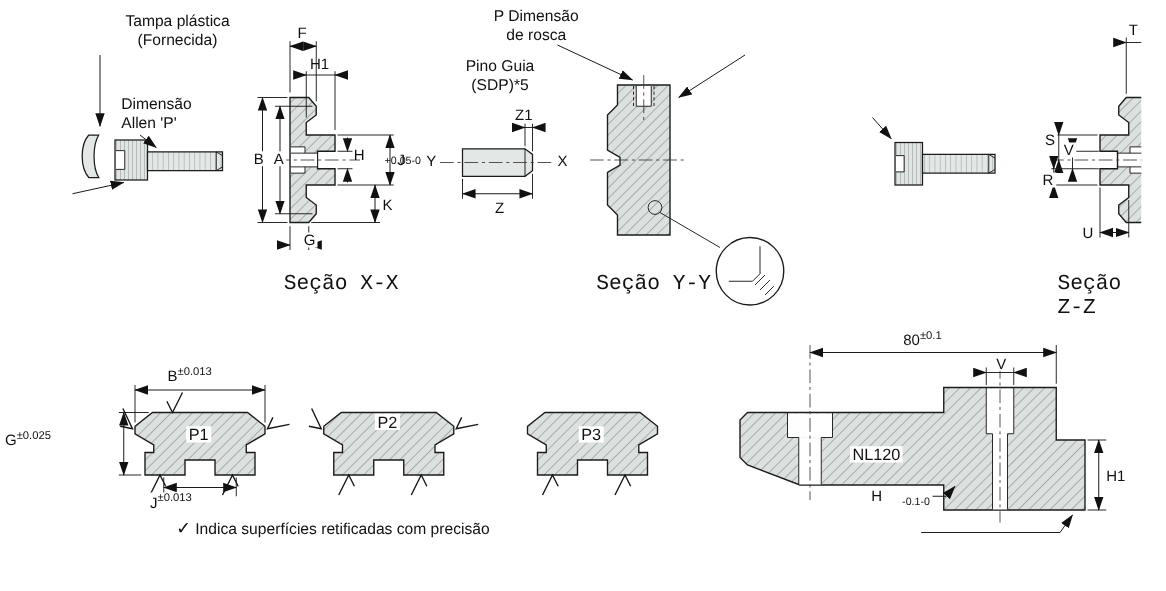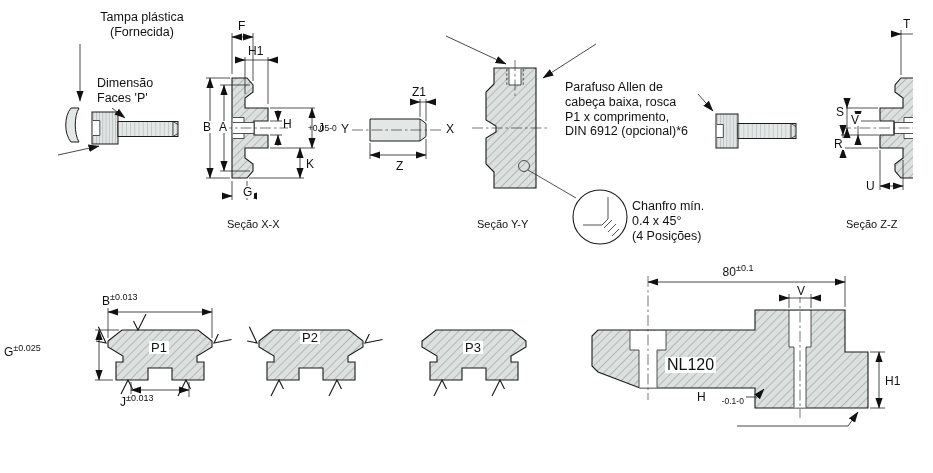--- a/index.html
+++ b/index.html
@@ -9,21 +9,21 @@
   svg .part{fill:url(#hatch);stroke:#1b1b1b;stroke-width:1.1;stroke-linejoin:miter;}
   svg .solid{fill:#e3e7e6;stroke:#1b1b1b;stroke-width:1;}
   svg .knurlpart{fill:url(#knurl);stroke:#1b1b1b;stroke-width:1;}
   svg .threadpart{fill:url(#thread);stroke:#1b1b1b;stroke-width:1;}
   svg .thin{stroke:#1b1b1b;stroke-width:0.75;fill:none;}
   svg .dim{stroke:#1b1b1b;stroke-width:0.8;fill:none;}
   svg .lead{stroke:#1b1b1b;stroke-width:0.8;fill:none;}
   svg .cl{stroke:#3c3c3c;stroke-width:0.7;fill:none;stroke-dasharray:11 3 2.5 3;}
   svg .wh{fill:#fff;stroke:none;}
   .lbl{position:absolute;font-size:12.5px;line-height:1.18;white-space:pre-line;}
-  .sec{position:absolute;font-size:11px;}
+  .sec{position:absolute;font-size:17px;font-family:Liberation Mono, monospace;}
   .dl{position:absolute;font-size:12px;line-height:1;}
   .c{text-align:center;}
   .bg{background:#fff;padding:0 2px;}
   sup{font-size:9px;}
   .stack{display:inline-flex;flex-direction:row;font-size:8.5px;line-height:1.05;
          vertical-align:-3px;margin-left:16px;}
   .chk{font-size:14px;}
 </style>
 </head>
 <body>
@@ -205,65 +205,63 @@
     <path class="lead" d="M737,397 L757,397 L764,389" marker-end="url(#arr)"></path>
     <path class="thin" d="M870,352 H885 M870,408 H885"></path>
     <line class="dim" x1="879" y1="352" x2="879" y2="408" marker-start="url(#arr)" marker-end="url(#arr)"></line>
     <path class="lead" d="M737,426 L848,426 L858,412" marker-end="url(#arr)"></path>
   </g>
 </svg>
 
 <div class="lbl c" style="left:84px;top:10px;width:116px">Tampa plástica
 (Fornecida)</div>
 <div class="lbl" style="left:97px;top:76px">Dimensão
-Faces 'P'</div>
+Allen 'P'</div>
 <div class="sec" style="left:227px;top:218px;position:absolute">Seção X-X</div>
 
 <div class="dl" style="left:238px;top:20px">F</div>
 <div class="dl" style="left:248px;top:45px">H1</div>
 <div class="dl bg" style="left:201px;top:121px">B</div>
 <div class="dl bg" style="left:217px;top:121px">A</div>
 <div class="dl" style="left:283px;top:118px"><span>H</span><span class="stack">
         <span>+0.05</span>
         <span>-0</span>
       </span></div>
 <div class="dl" style="left:318px;top:122px">J</div>
 <div class="dl bg" style="left:304px;top:158px">K</div>
 <div class="dl bg" style="left:241px;top:186px">G</div>
 
+<div class="lbl c" style="left:358px;top:46px;width:84px">Pino Guia
+(SDP)*5</div>
 <div class="dl" style="left:412px;top:86px">Z1</div>
 <div class="dl" style="left:341px;top:123px">Y</div>
 <div class="dl" style="left:446px;top:123px">X</div>
 <div class="dl bg" style="left:394px;top:160px">Z</div>
 
-<div class="lbl" style="left:565px;top:80px">Parafuso Allen de
-cabeça baixa, rosca
-P1 x comprimento,
-DIN 6912 (opcional)*6</div>
+<div class="lbl c" style="left:386px;top:6px;width:86px">P Dimensão
+de rosca</div>
 <div class="sec" style="left:477px;top:218px;position:absolute">Seção Y-Y</div>
-<div class="lbl" style="left:632px;top:199px">Chanfro mín.
-0.4 x 45°
-(4 Posições)</div>
 <div class="sec" style="left:846px;top:218px;position:absolute">Seção Z-Z</div>
 
 <div class="dl" style="left:903px;top:18px">T</div>
 <div class="dl bg" style="left:834px;top:106px">S</div>
 <div class="dl bg" style="left:849px;top:114px">V</div>
 <div class="dl bg" style="left:832px;top:138px">R</div>
 <div class="dl bg" style="left:864px;top:180px">U</div>
 
-<div class="dl bg" style="left:100px;top:293px"><span>B</span><sup>±0.013</sup></div>
+<div class="dl bg" style="left:132px;top:293px"><span>B</span><sup>±0.013</sup></div>
 <div class="dl" style="left:4px;top:344px"><span>G</span><sup>±0.025</sup></div>
 <div class="dl bg" style="left:118px;top:394px"><span>J</span><sup>±0.013</sup></div>
 <div class="dl bg" style="left:149px;top:341px;font-size:13px">P1</div>
 <div class="dl bg" style="left:300px;top:331px;font-size:13px">P2</div>
 <div class="dl bg" style="left:463px;top:341px;font-size:13px">P3</div>
+<div class="lbl" style="left:141px;top:414px"><span class="chk">✓</span> <span>Indica superfícies retificadas com precisão</span></div>
 
 <div class="dl c" style="left:688px;top:264px;width:100px"><span>80</span><sup>±0.1</sup></div>
 <div class="dl bg" style="left:795px;top:285px">V</div>
-<div class="dl bg" style="left:665px;top:357px;font-size:16px">NL120</div>
+<div class="dl bg" style="left:680px;top:357px;font-size:13px">NL120</div>
 <div class="dl bg" style="left:695px;top:391px"><span>H</span><span class="stack">
         <span>-0.1</span>
         <span>-0</span>
       </span></div>
 <div class="dl bg" style="left:883px;top:375px">H1</div>
 
 </div>
 
 </body></html>

